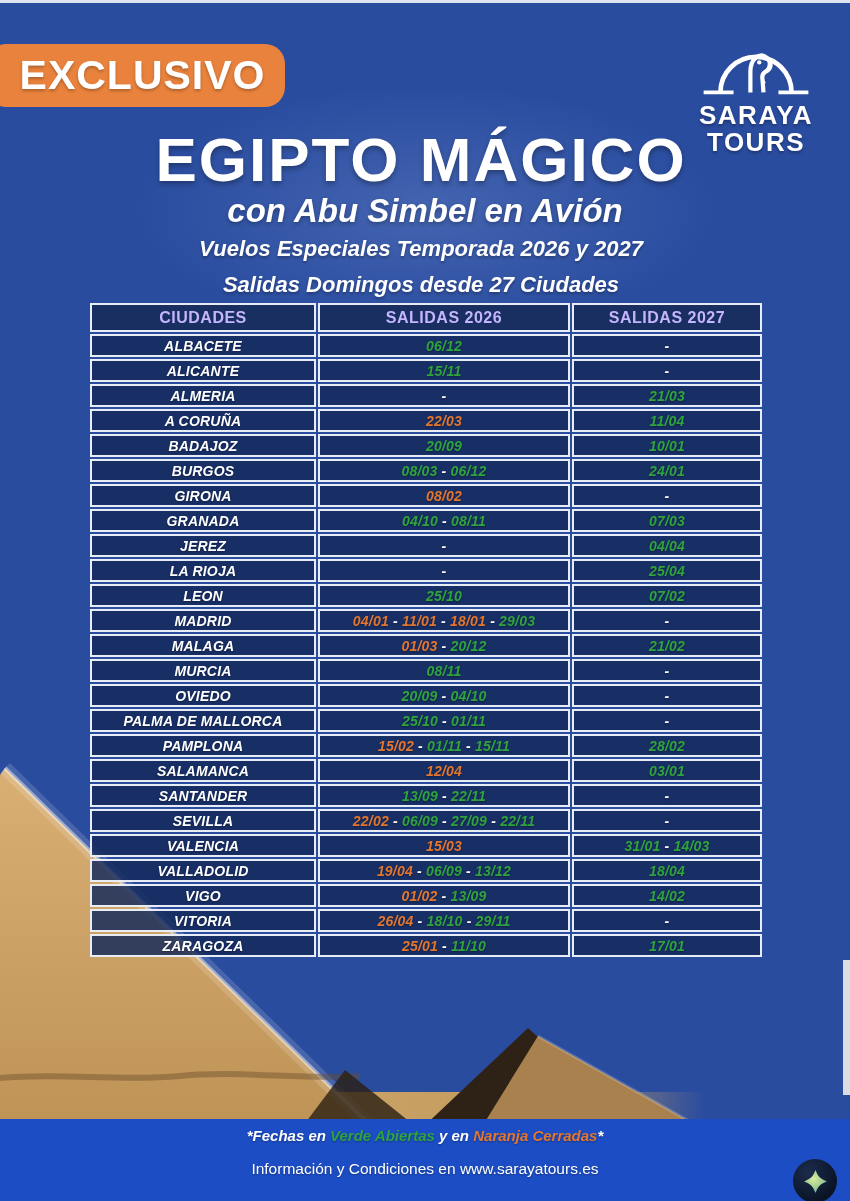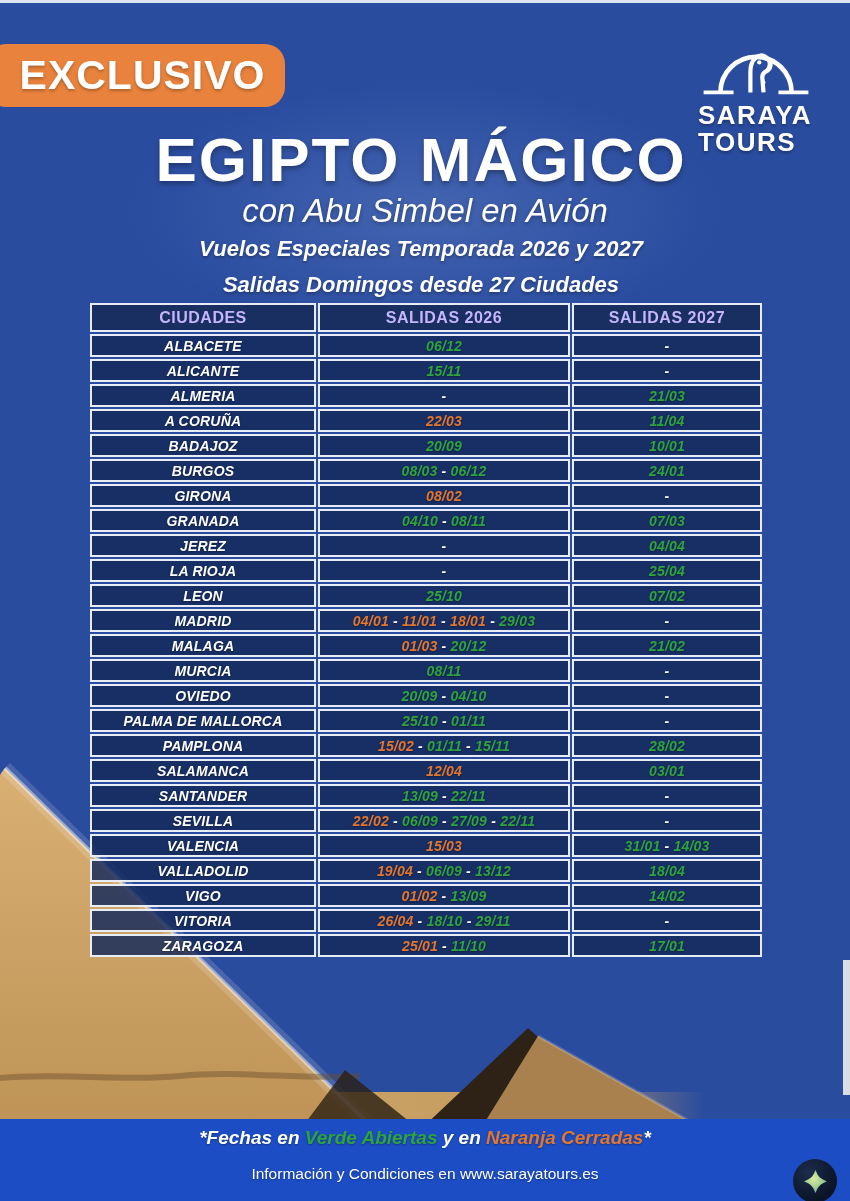--- a/index.html
+++ b/index.html
@@ -21,29 +21,29 @@
   .bg-glow{position:absolute;top:0;left:0;width:850px;height:500px;z-index:0;
         background:radial-gradient(ellipse 420px 180px at 50% 42%,rgba(110,140,205,.38),rgba(110,140,205,0) 70%);}
   .pyramids{position:absolute;left:0;top:740px;width:850px;height:385px;z-index:1;}
 
   .badge{position:absolute;top:44px;left:-14px;width:299px;height:63px;z-index:4;
         background:var(--badge-orange);border-radius:20px;
         display:flex;align-items:center;justify-content:center;padding-left:14px;
         color:#fff;font-size:41px;font-weight:bold;letter-spacing:1px;
         text-shadow:0 2px 3px rgba(0,0,0,.25);}
 
-  .logo{position:absolute;top:40px;right:16px;width:136px;color:#fff;z-index:4;}
+  .logo{position:absolute;top:40px;right:26px;width:136px;text-align:center;color:#fff;z-index:4;}
   .logo-text{font-size:26px;font-weight:bold;letter-spacing:1.5px;line-height:27px;
         text-shadow:0 2px 3px rgba(0,0,0,.3);}
 
   .title{position:absolute;top:124px;left:0;width:842px;text-align:center;z-index:4;
         color:#fff;font-size:62px;font-weight:bold;letter-spacing:2px;
         text-shadow:0 3px 5px rgba(0,0,0,.3);}
   .subtitle{position:absolute;top:192px;left:0;width:850px;text-align:center;z-index:4;
-        color:#fff;font-size:33px;font-weight:normal;font-style:italic;
+        color:#fff;font-size:33px;font-weight:bold;font-style:italic;
         text-shadow:0 2px 4px rgba(0,0,0,.3);}
   .tagline{position:absolute;left:0;width:842px;text-align:center;z-index:4;
         color:#fff;font-size:22px;font-weight:bold;font-style:italic;
         text-shadow:0 2px 3px rgba(0,0,0,.3);}
   .tagline.t1{top:236px;}
   .tagline.t2{top:272px;}
 
   table.departures{position:absolute;left:88px;top:301px;width:674px;z-index:2;
         border-collapse:separate;border-spacing:2px;table-layout:fixed;}
   table.departures th{height:29px;border:2px solid var(--border-white);
@@ -54,21 +54,21 @@
         font-style:italic;text-align:center;letter-spacing:.2px;white-space:nowrap;
         text-shadow:0 1px 2px rgba(0,0,0,.35);}
   td.dates{font-size:13.5px;}
   .date-open{color:var(--open-green);}
   .date-closed{color:var(--closed-orange);}
   .sep{color:#fff;}
   .dash{color:#fff;}
 
   .footer{position:absolute;left:0;top:1119px;width:850px;height:82px;z-index:5;
         background:var(--footer-blue);text-align:center;}
-  .note{margin-top:8px;font-size:19px;font-weight:bold;font-style:italic;
+  .note{margin-top:8px;font-size:15px;font-weight:bold;font-style:italic;
         text-shadow:0 1px 2px rgba(0,0,0,.3);}
   .np-white{color:#fff;}
   .np-open{color:var(--open-green);}
   .np-closed{color:var(--closed-orange);}
   .info{margin-top:16px;color:#fff;font-size:15.5px;font-weight:normal;
         text-shadow:0 1px 2px rgba(0,0,0,.3);}
   .watermark{position:absolute;left:793px;top:1159px;width:44px;height:44px;
         border-radius:50%;background:radial-gradient(circle at 35% 30%,#1d2c4d,#0a1426 70%);
         display:flex;align-items:center;justify-content:center;z-index:6;}
 </style>

